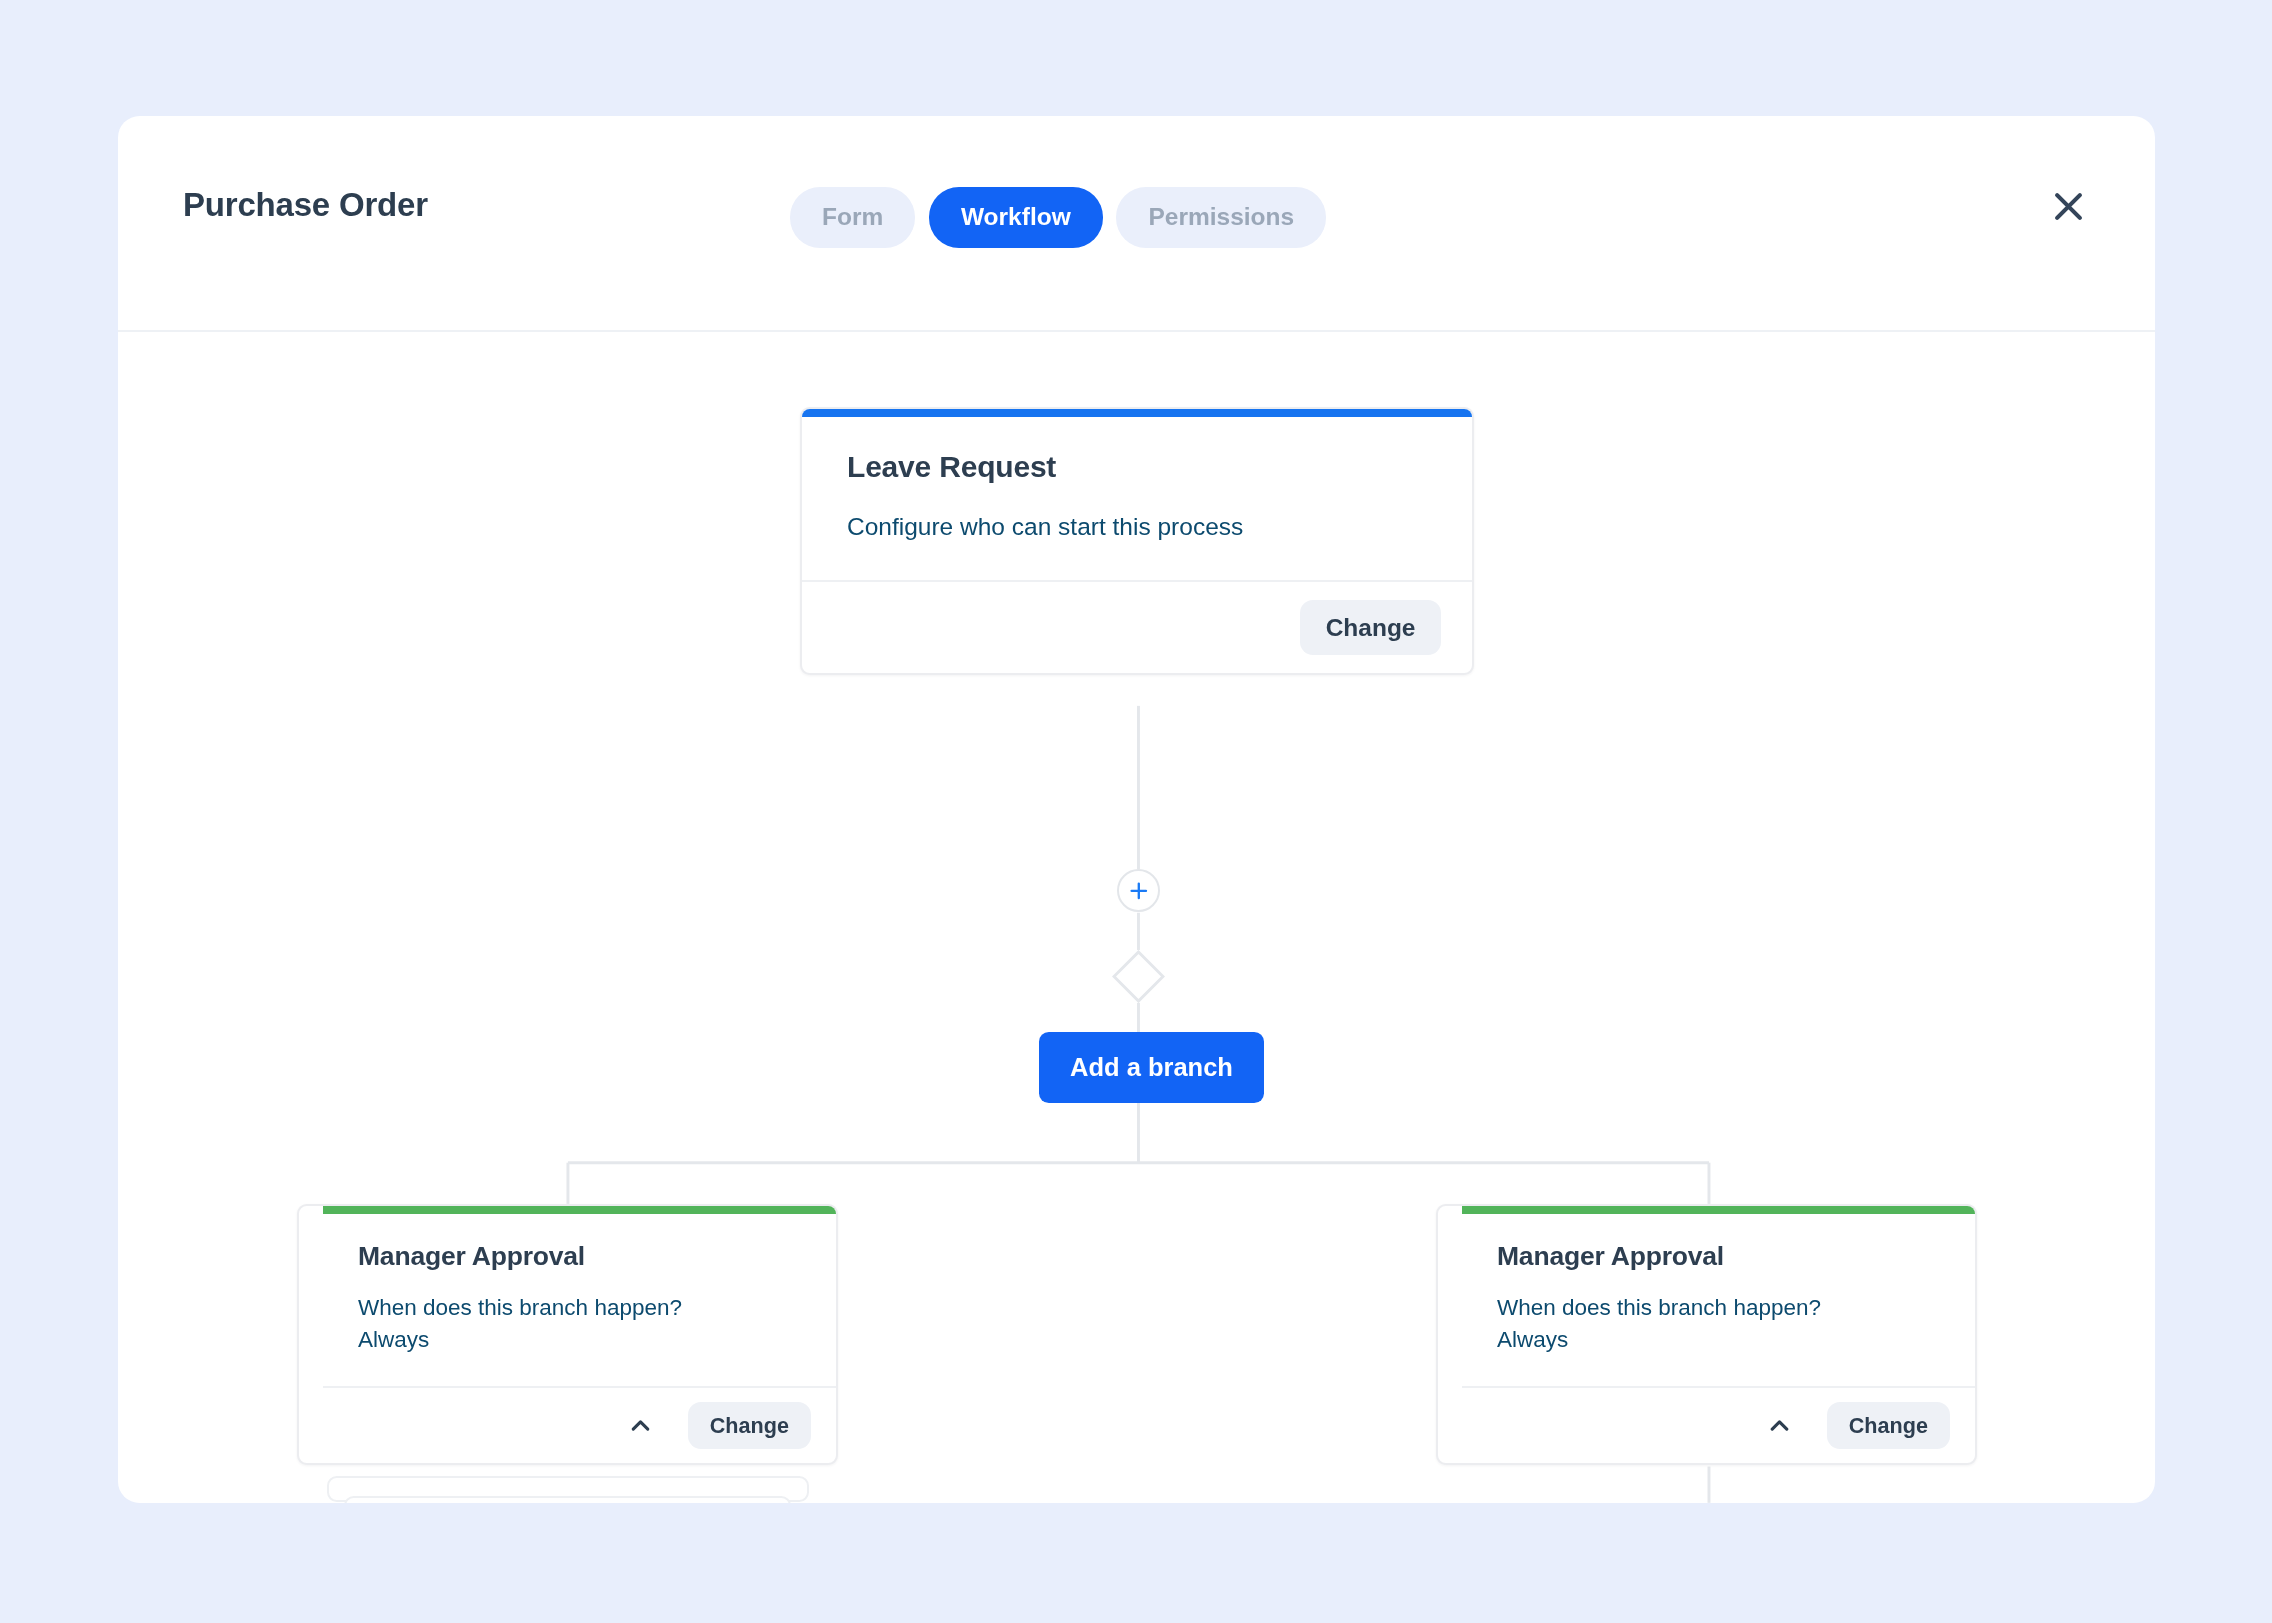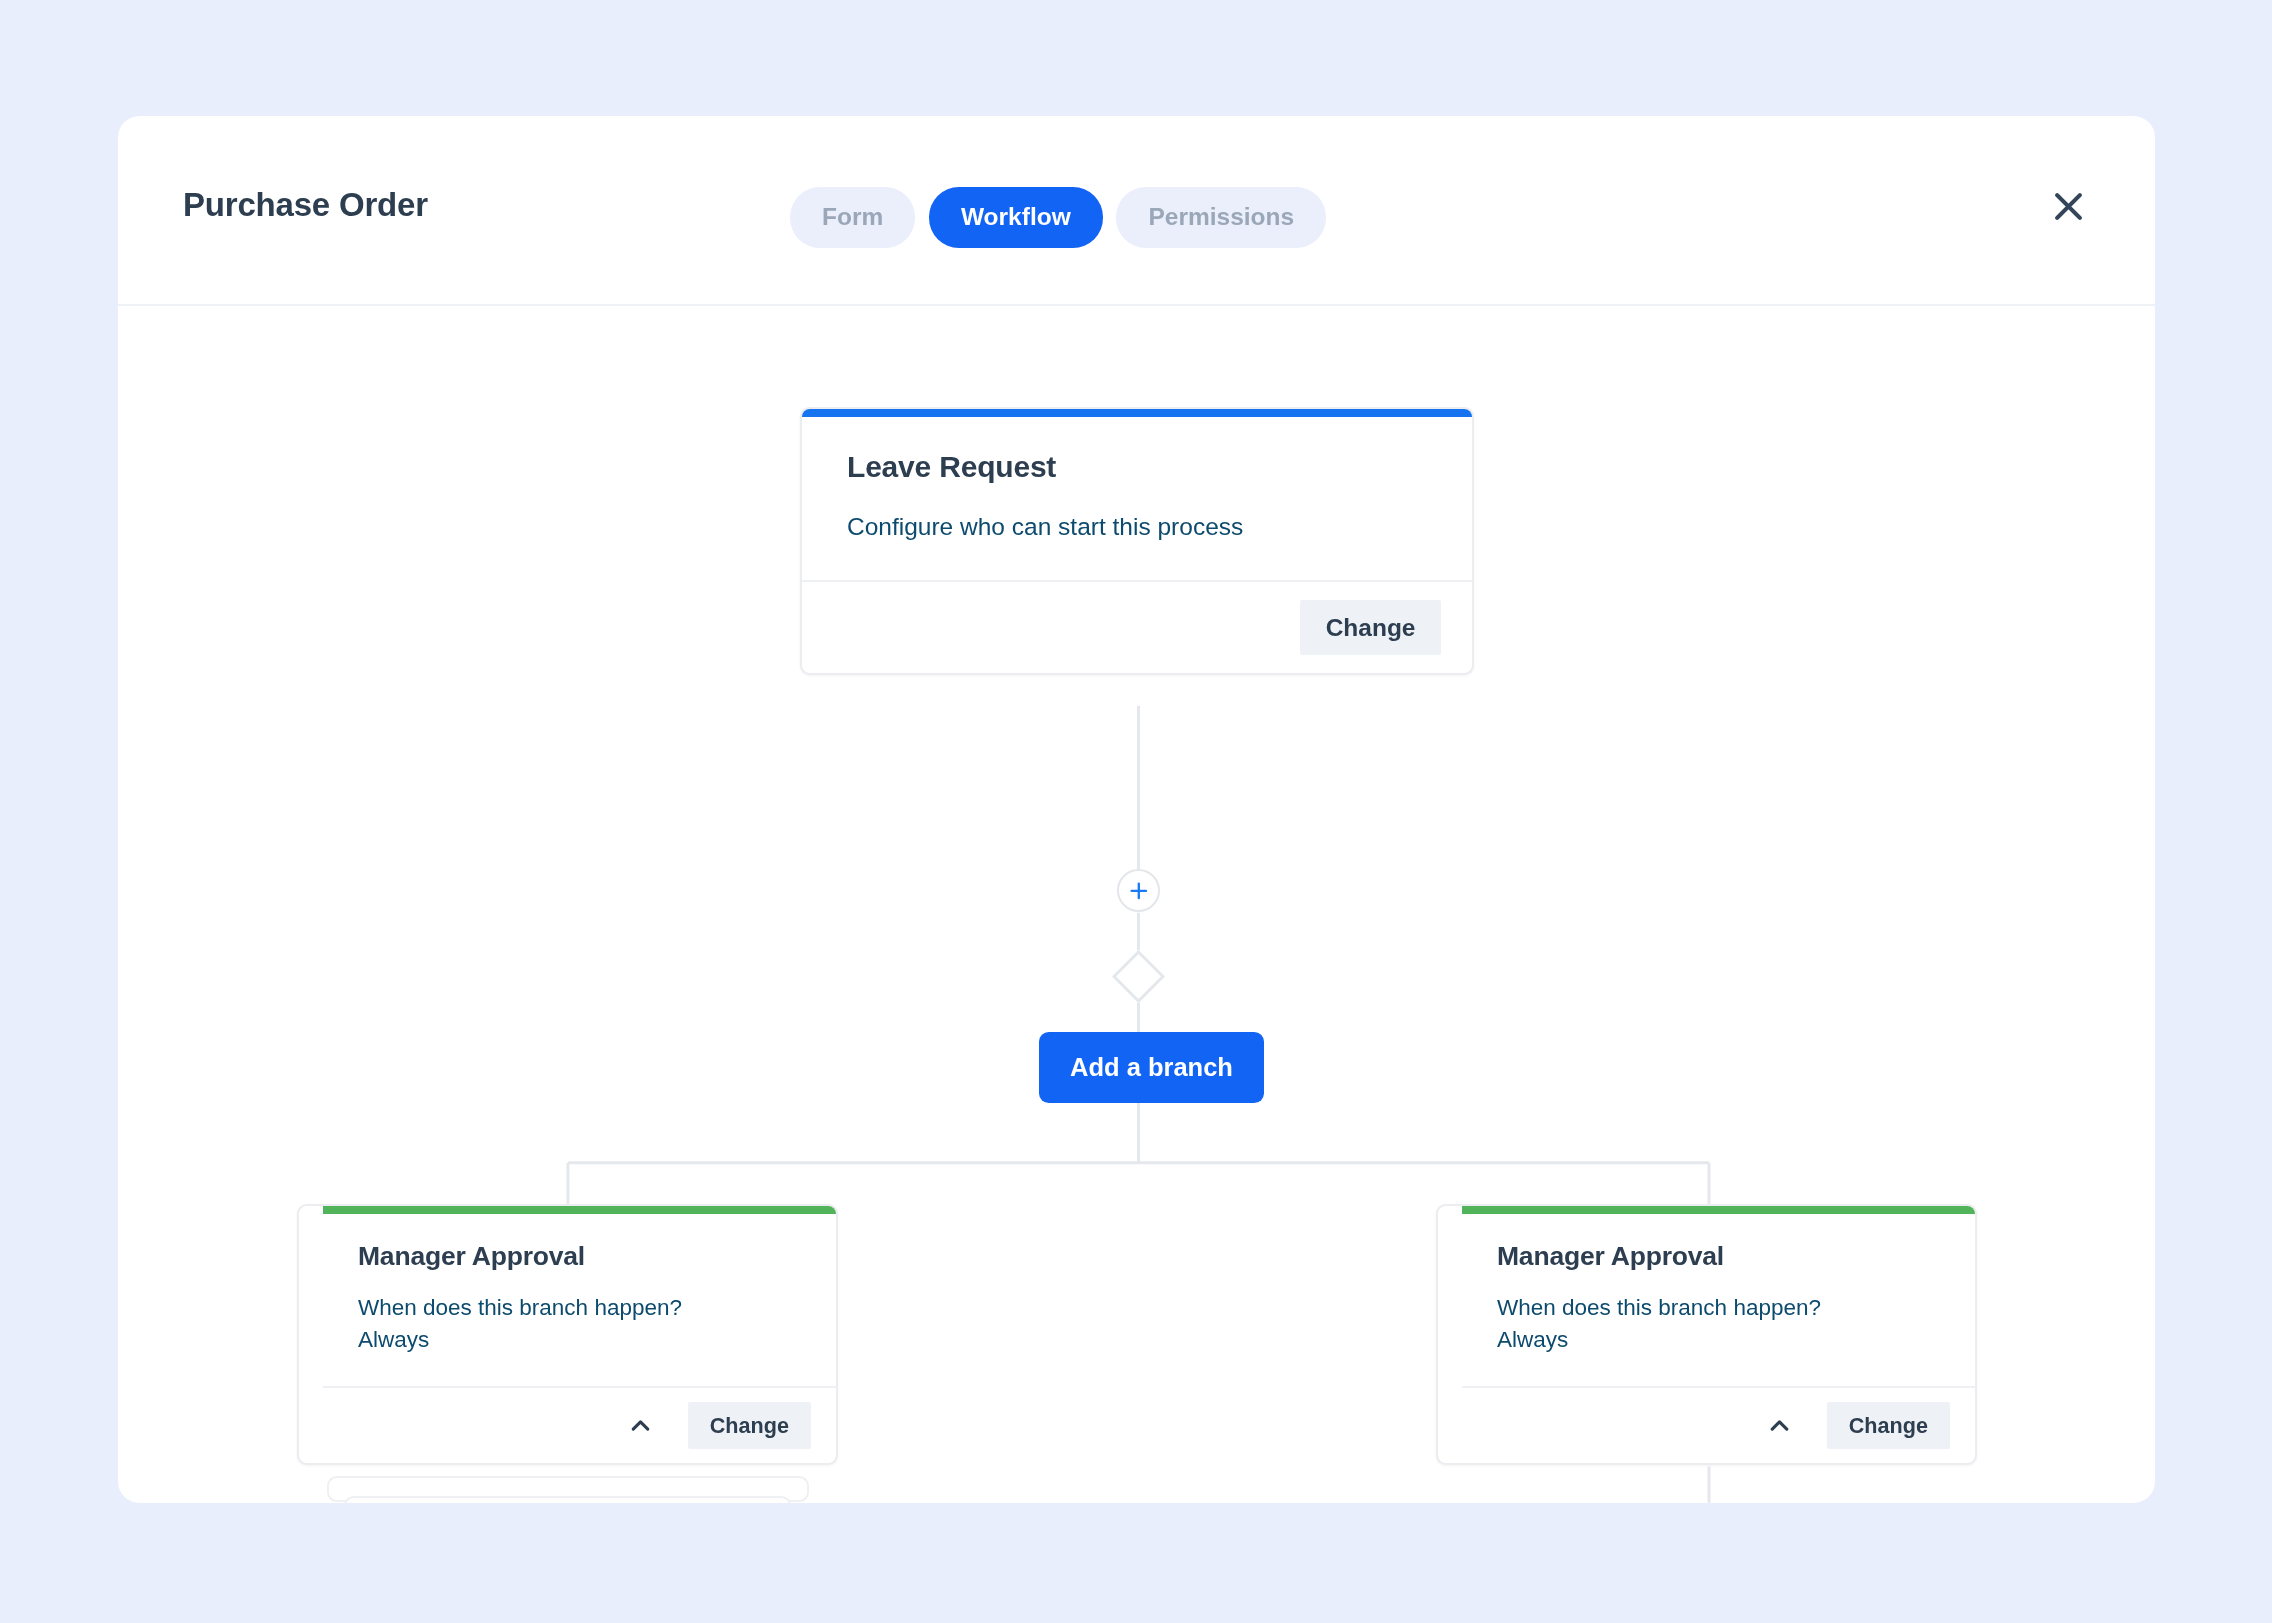--- a/index.html
+++ b/index.html
@@ -28,21 +28,21 @@
     background: #ffffff;
     border-radius: 21.6px;
     overflow: hidden;
   }
 
   
   .header {
     position: absolute;
     left: 0; top: 0;
     width: 100%;
-    height: 190px;
+    height: 216px;
     border-bottom: 2px solid #eef1f5;
   }
 
   .page-title {
     position: absolute;
     left: 65px;
     top: 0;
     height: 178px;
     display: flex;
     align-items: center;
@@ -159,21 +159,21 @@
     display: flex;
     align-items: center;
     justify-content: flex-end;
     gap: 25.5px;
     padding: 17.6px 31px;
   }
 
   .btn-change {
     background: #eef1f6;
     border: none;
-    border-radius: 2px;
+    border-radius: 13px;
     font-family: inherit;
     font-weight: bold;
     color: #2d3e50;
     cursor: pointer;
   }
   .start-card .btn-change {
     font-size: 24.5px;
     padding: 13.7px 25.5px;
   }
 

